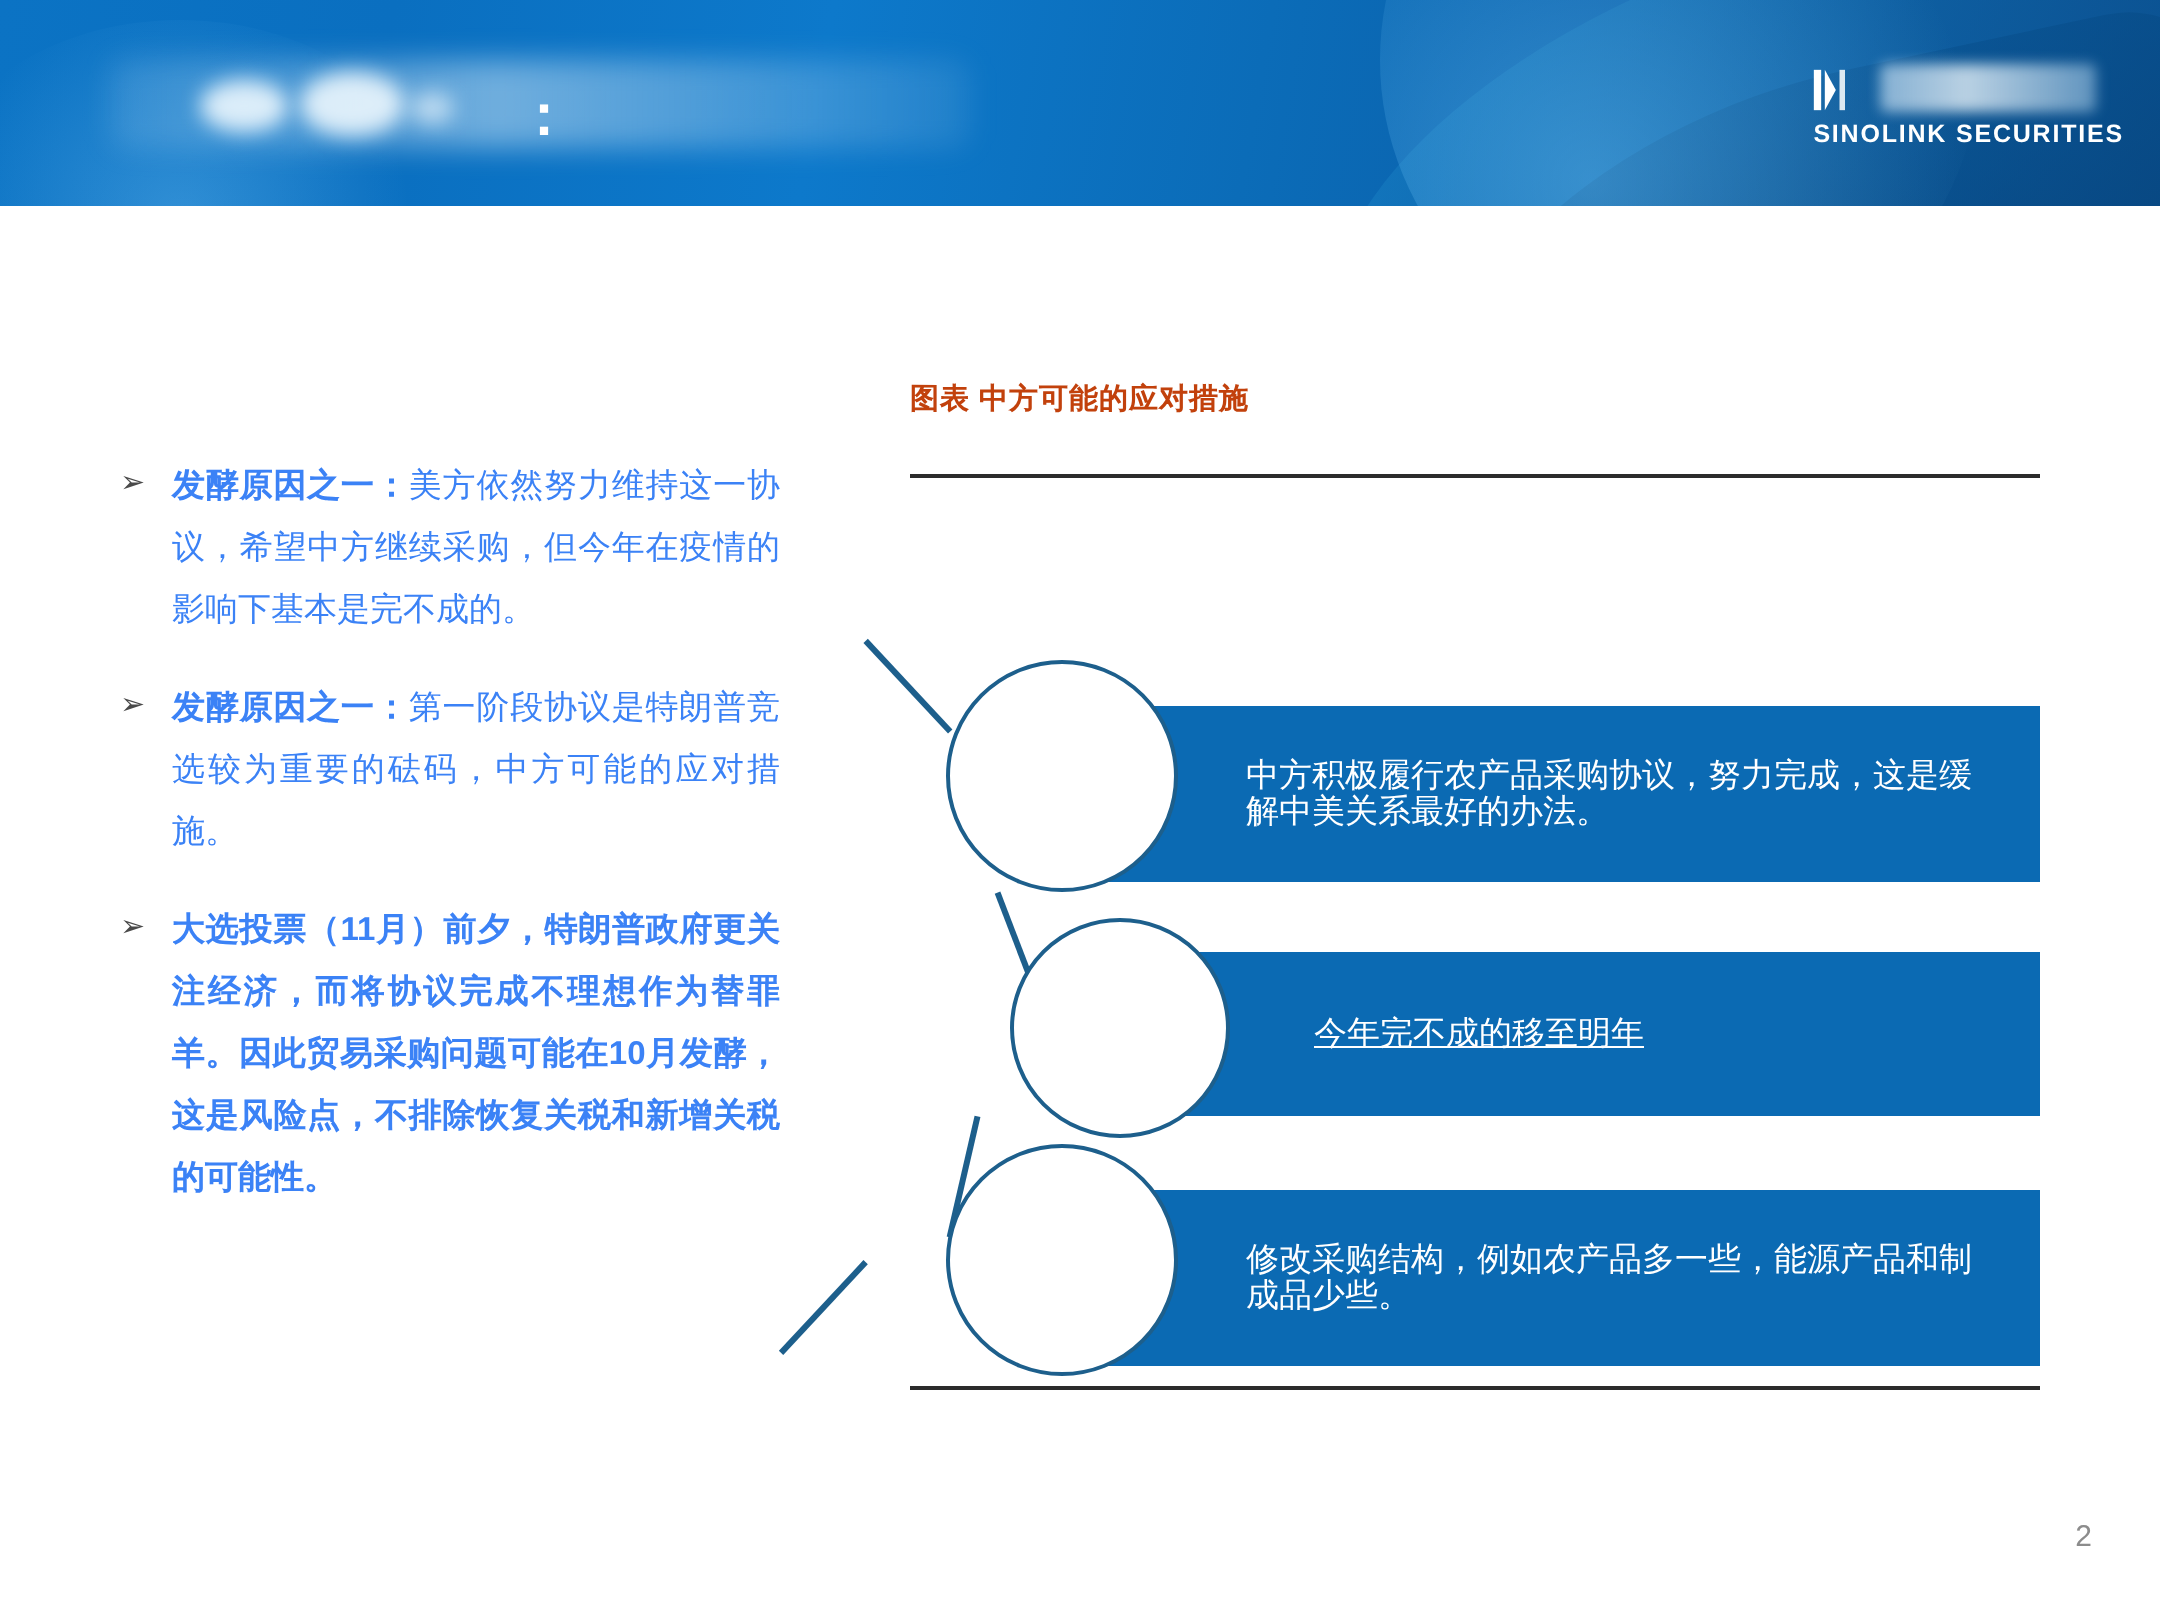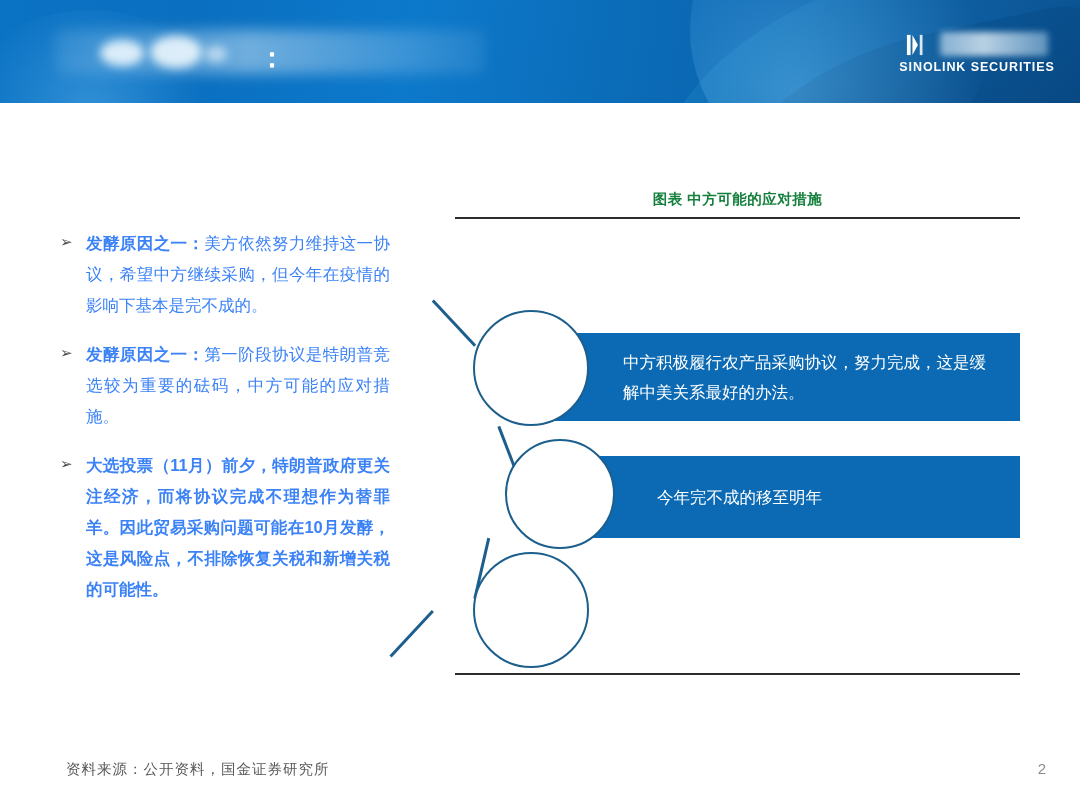--- a/index.html
+++ b/index.html
@@ -89,21 +89,21 @@
     letter-spacing: 0.5px;
     white-space: nowrap;
     text-shadow: 0 1px 2px rgba(0,30,60,0.25);
   }
 
   
   .logo-wrap {
     position: absolute;
     right: 18px; top: 32px;
     width: 170px;
-    text-align: center;
+    text-align: right;
   }
   .logo-mark {
     position: relative;
     height: 26px;
     margin-bottom: 2px;
   }
   .logo-glyph {
     position: absolute;
     top: 2px; left: 14px;
     width: 22px; height: 22px;
@@ -154,26 +154,26 @@
   .bullet-lead { font-weight: 700; }
   .bullet-body.all-bold { font-weight: 700; }
 
   
   .figure {
     position: absolute;
     left: 455px; top: 190px;
     width: 565px;
   }
   .fig-title {
-    text-align: center;
+    text-align: left;
     font-size: 14.5px;
     font-weight: 700;
-    color: #15803d;
+    color: #c2410c;
     letter-spacing: 0.5px;
-    margin-bottom: 8px;
+    margin-bottom: 28px;
   }
   .fig-rule-top {
     width: 100%;
     height: 0;
     border-top: 2px solid #2b2b2b;
   }
   .fig-canvas {
     position: relative;
     width: 565px;
     height: 430px;
@@ -198,27 +198,28 @@
   
   .band {
     position: absolute;
     background: #0b6ab3;
     display: flex;
     align-items: center;
   }
   .band-text {
     color: #ffffff;
     font-size: 16.5px;
-    line-height: 30px;
+    line-height: 18px;
     padding-left: 102px;
     padding-right: 18px;
     font-family: "Liberation Sans", "DejaVu Sans", sans-serif;
   }
   .band-text.centered {
     padding-left: 112px;
+    text-decoration: underline;
   }
 
   
   .node-circle {
     position: absolute;
     border-radius: 50%;
     background: #ffffff;
     border: 2.2px solid #1d5f8c;
   }
 
@@ -306,26 +307,28 @@
       <div class="connector" style="left:-22px; top:373px; width:62px; transform:rotate(133deg);"></div>
 
       <div class="band" style="left:66px; top:96px; width:499px; height:88px;">
         <div class="band-text">中方积极履行农产品采购协议，努力完成，这是缓解中美关系最好的办法。</div>
       </div>
 
       <div class="band" style="left:90px; top:219px; width:475px; height:82px;">
         <div class="band-text centered">今年完不成的移至明年</div>
       </div>
 
+      <div class="band" style="left:66px; top:338px; width:499px; height:88px;">
+        <div class="band-text">修改采购结构，例如农产品多一些，能源产品和制成品少些。</div>
+      </div>
 
       <div class="node-circle" style="left:18px; top:73px; width:116px; height:116px;"></div>
       <div class="node-circle" style="left:50px; top:202px; width:110px; height:110px;"></div>
       <div class="node-circle" style="left:18px; top:315px; width:116px; height:116px;"></div>
 
     </div>
 
     <div class="fig-rule-bottom"></div>
   </div>
 
-  <div class="footer-source">资料来源：公开资料，国金证券研究所</div>
   <div class="page-number">2</div>
 
 </div>
 
 </body></html>

